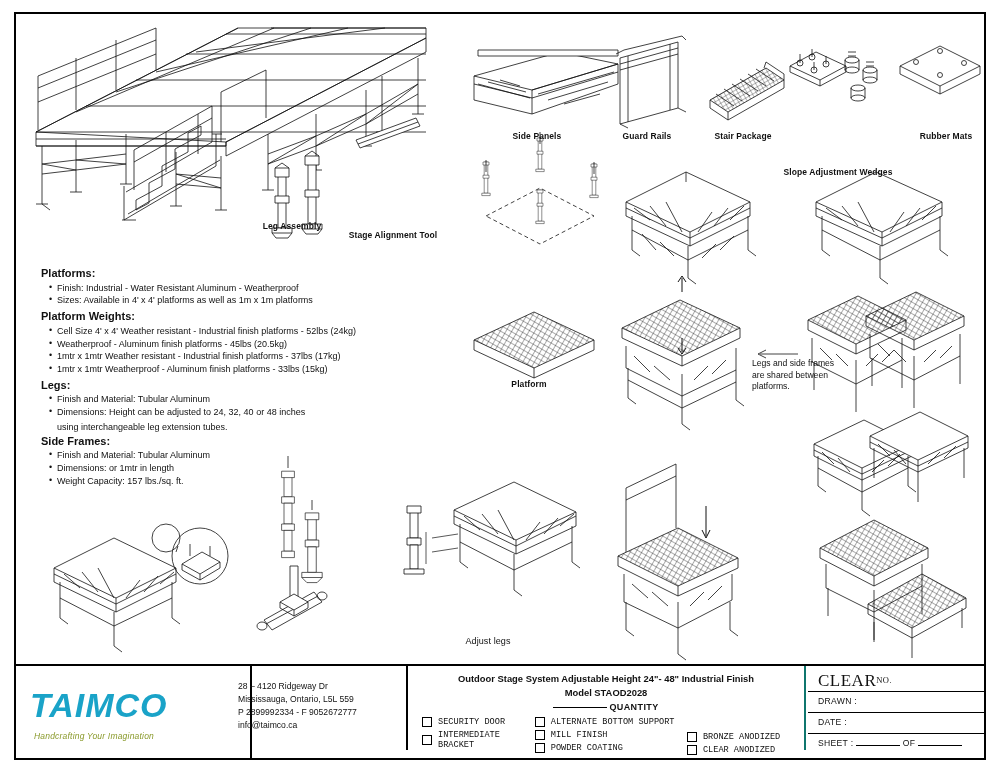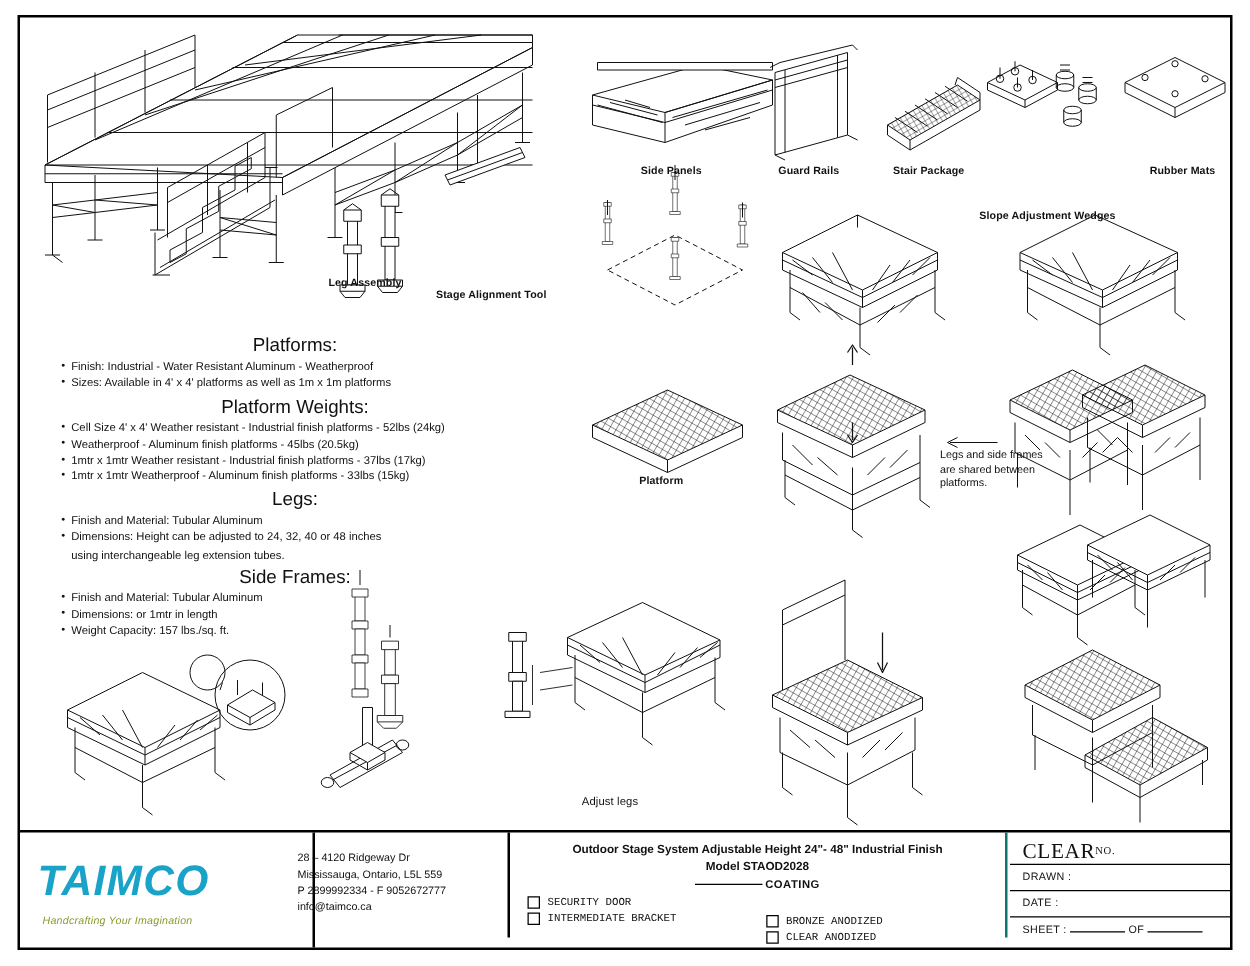--- a/index.html
+++ b/index.html
@@ -4,21 +4,21 @@
 <style>
   html,body{margin:0;padding:0;background:#fff;}
   body{width:1000px;height:773px;font-family:"Liberation Sans",sans-serif;color:#111;overflow:hidden;}
   .sheet{position:absolute;left:14px;top:12px;width:972px;height:748px;border:2px solid #000;background:#fff;box-sizing:border-box;}
   .canvas{position:absolute;left:0;top:0;right:0;bottom:0;}
   svg{display:block;}
   .lbl{position:absolute;font-size:8.5px;font-weight:bold;text-align:center;line-height:1.15;letter-spacing:.1px;}
   .note{position:absolute;font-size:8.6px;line-height:1.35;}
   
   .specs{position:absolute;left:25px;top:252px;width:390px;font-size:9px;line-height:1.42;}
-  .specs .h{font-weight:normal;font-size:15px;text-align:center;}
+  .specs .h{font-weight:bold;font-size:11px;}
   .specs ul{list-style:none;margin:0 0 2px 0;padding:0 0 0 8px;}
   .specs li{position:relative;padding-left:8px;}
   .specs li:before{content:"\2022";position:absolute;left:0;top:-1px;}
   .specs .sub{padding-left:16px;}
   
   .titleblock{position:absolute;left:0;bottom:0;width:968px;height:94px;border-top:2px solid #000;box-sizing:border-box;}
   .tb-logo{position:absolute;left:0;top:0;width:236px;height:92px;border-right:2px solid #000;box-sizing:border-box;}
   .tb-addr{position:absolute;left:202px;top:0;width:188px;height:80px;box-sizing:border-box;padding:14px 0 0 20px;font-size:8.6px;line-height:1.5;}
   .tb-mid{position:absolute;left:390px;top:0;width:400px;height:84px;border-left:2px solid #000;border-right:2px solid #0f766e;box-sizing:border-box;}
   .tb-right{position:absolute;left:792px;top:0;right:0;height:92px;box-sizing:border-box;}
@@ -423,31 +423,45 @@
       <div>28 – 4120 Ridgeway Dr</div>
       <div>Mississauga, Ontario, L5L 559</div>
       <div>P 2899992334 - F 9052672777</div>
       <div>info@taimco.ca</div>
     </div>
 
     <div class="tb-mid">
       <div class="tb-title">Outdoor Stage System Adjustable Height 24"- 48" Industrial Finish</div>
       <div class="tb-title" style="padding-top:1px;">Model STAOD2028</div>
       <div class="qtyline">
-        <span class="rule"></span><span>COATING</span>
+        <span class="rule"></span><span>QUANTITY</span>
       </div>
       <div class="opts">
         <div class="optcol">
           <div class="optrow">
               <span class="cb"></span>
               <span>SECURITY DOOR</span>
             </div>
           <div class="optrow">
               <span class="cb"></span>
               <span>INTERMEDIATE BRACKET</span>
+            </div>
+        </div>
+        <div class="optcol" style="flex:1.35;">
+          <div class="optrow">
+              <span class="cb"></span>
+              <span>ALTERNATE BOTTOM SUPPORT</span>
+            </div>
+          <div class="optrow">
+              <span class="cb"></span>
+              <span>MILL FINISH</span>
+            </div>
+          <div class="optrow">
+              <span class="cb"></span>
+              <span>POWDER COATING</span>
             </div>
         </div>
         <div class="optcol" style="flex:0.95;">
           <div class="optrow" style="margin-top:18px;">
               <span class="cb"></span>
               <span>BRONZE ANODIZED</span>
             </div>
           <div class="optrow">
               <span class="cb"></span>
               <span>CLEAR ANODIZED</span>

